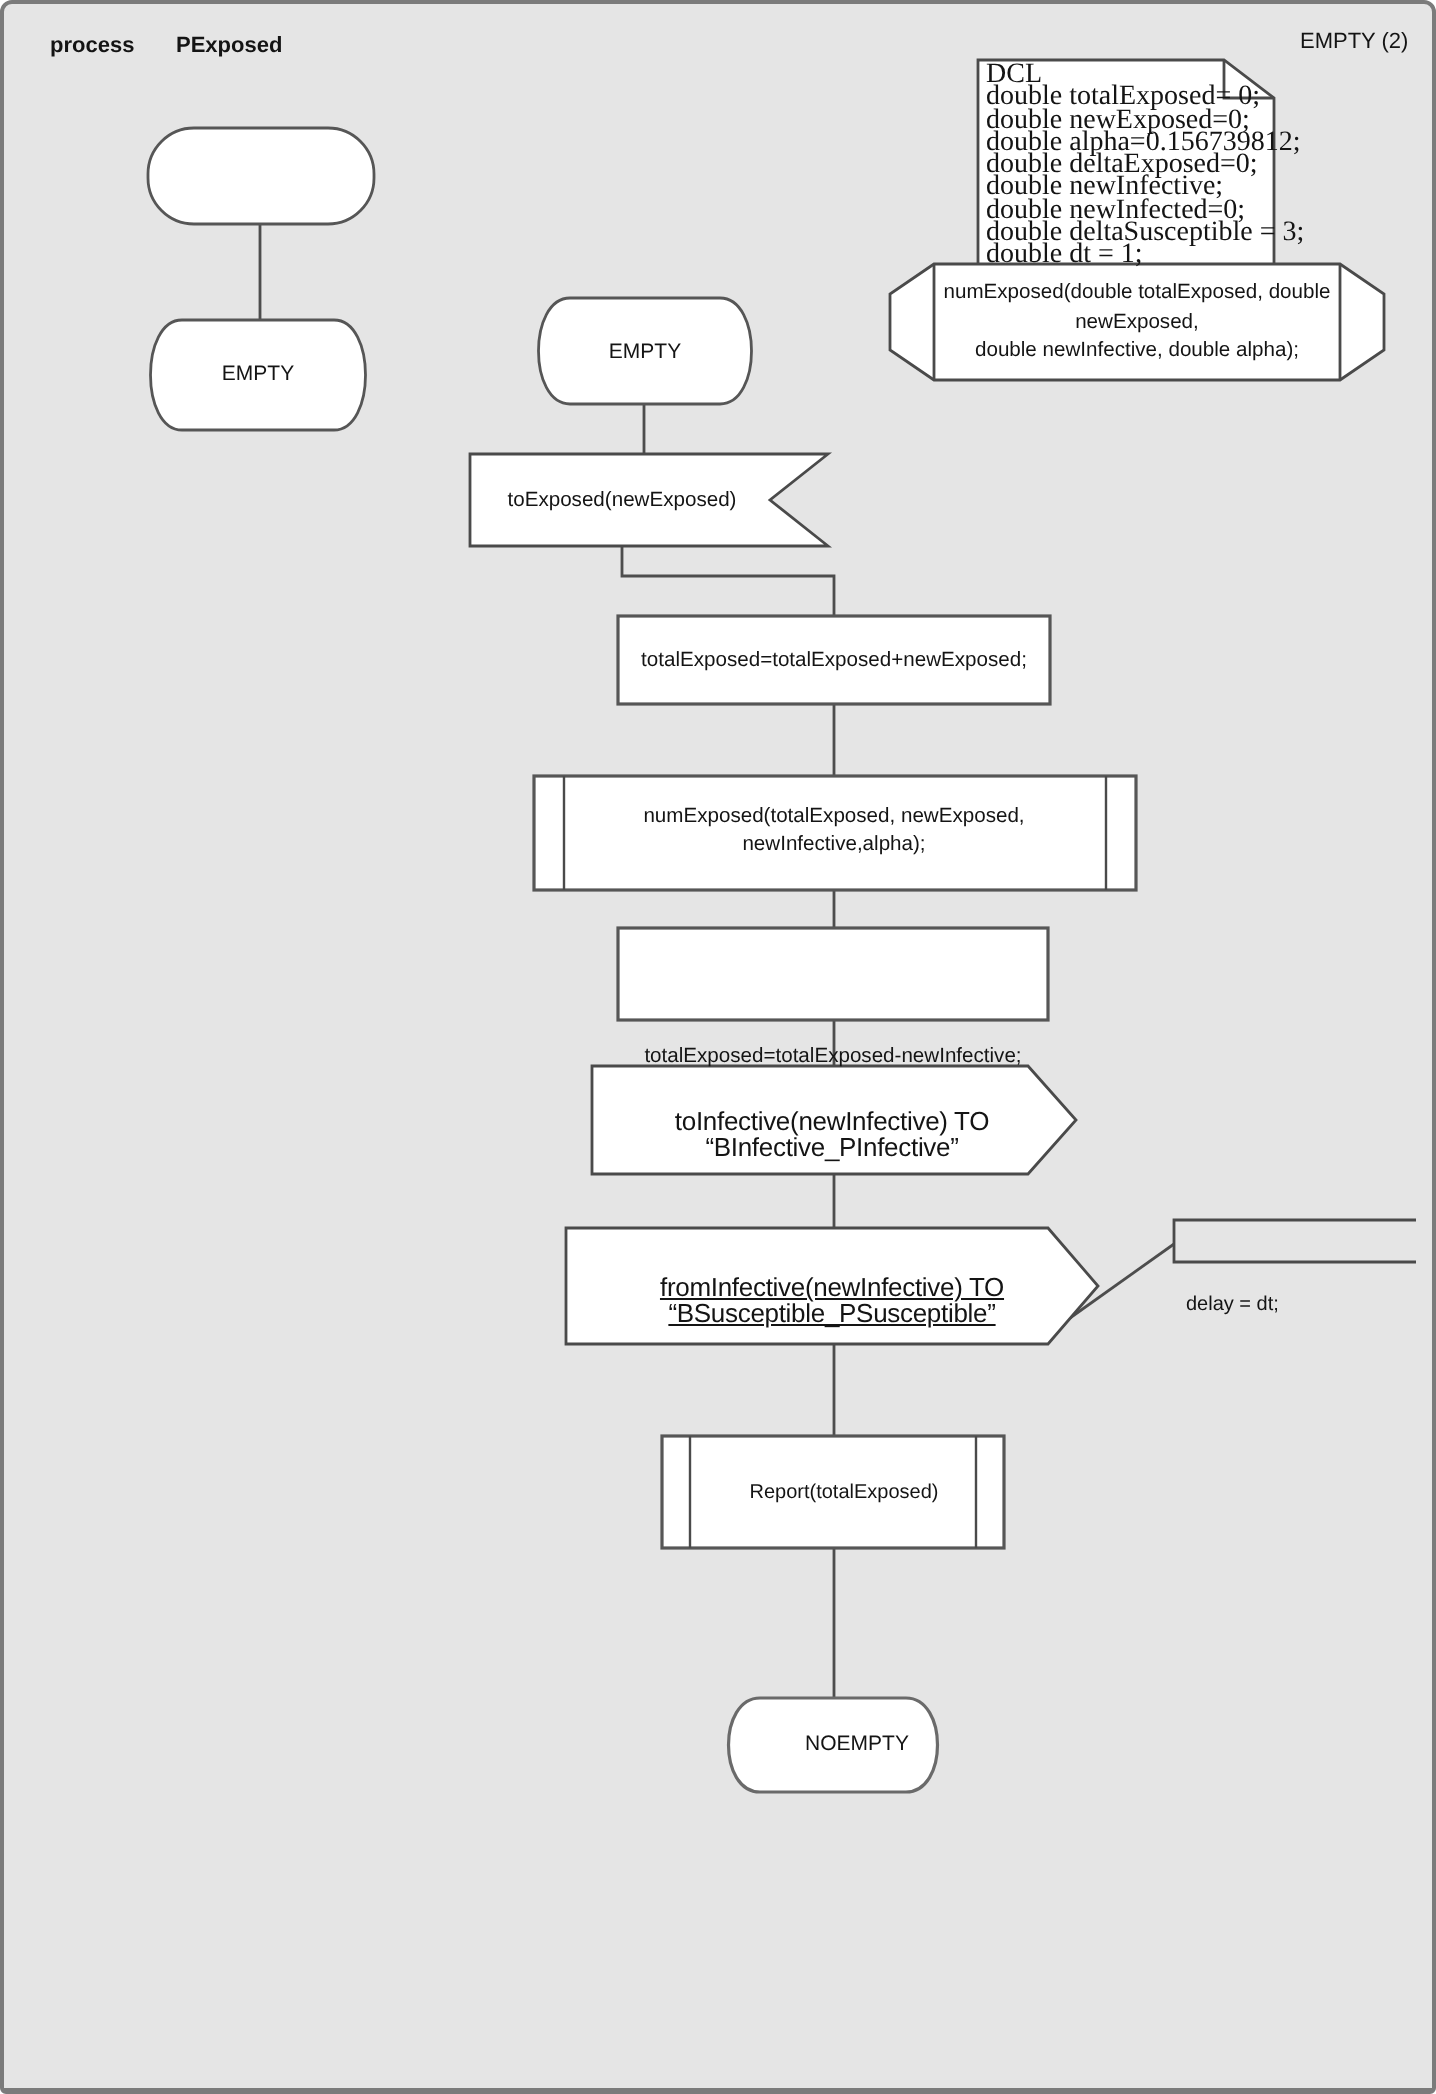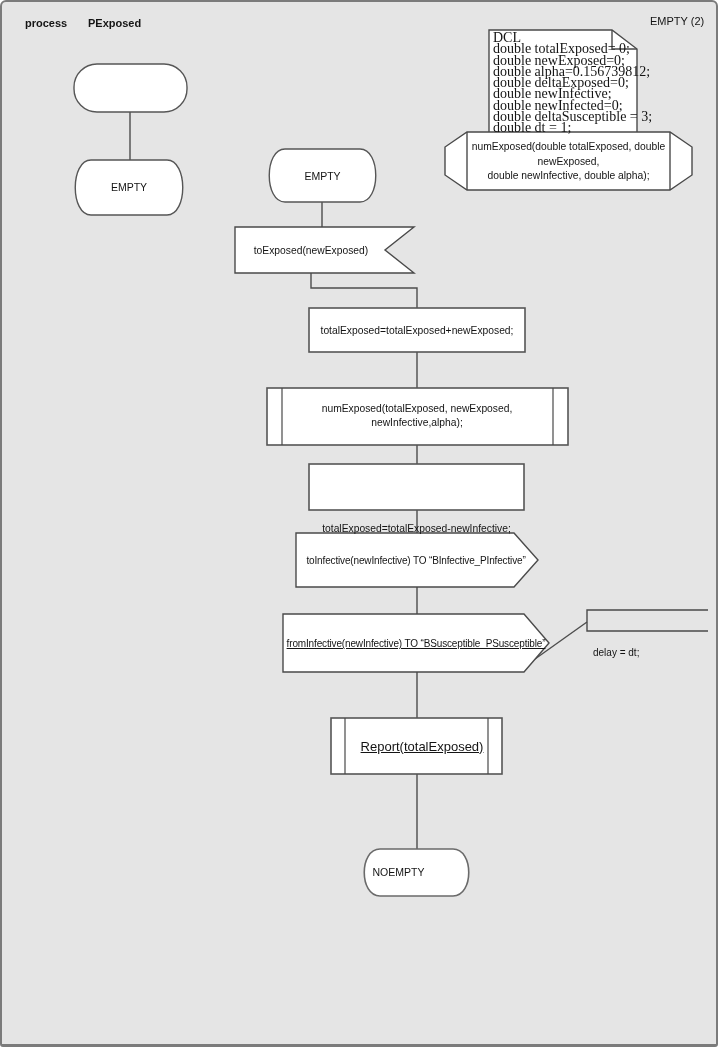--- a/index.html
+++ b/index.html
@@ -16,21 +16,21 @@
     overflow:hidden;
   }
   .layer{position:absolute;left:0;top:0;}
   .lbl{position:absolute;white-space:nowrap;font-size:10.5px;line-height:13px;color:#141414;}
   .center{text-align:center;white-space:normal;}
   .hdr-kw{font-weight:bold;font-size:11px;}
   .hdr-name{font-size:11px;font-weight:bold;}
   .pagelbl{font-size:11px;}
   .dcl{font-size:14px;line-height:11.3px;font-family:Liberation Serif, serif;}
   .sig{font-size:10.3px;line-height:14.5px;text-align:center;white-space:normal;}
-  .small{font-size:10px;letter-spacing:-0.15px;}
+  .small{font-size:13px;letter-spacing:-0.15px;}
   .comment-txt{font-size:10px;}
 </style>
 </head>
 <body>
 
 <div class="page">
 
   <svg class="layer" width="718" height="1047" viewBox="0 0 718 1047" fill="none" stroke="#4a4a4a" stroke-width="1.4">
 
     <path stroke="#4d4d4d" d="M128,110 V158 M320,200 V225 M309,271 V286 H415 V306 M415,350 V386 M415,443 V462 M415,508 V531 M415,585 V612 M415,670 V716 M415,772 V847"></path>
@@ -112,17 +112,17 @@
   </div>
 
   <div class="lbl center" style="left:307px;top:479px;width:215px;font-size:10.3px;margin-top:41px;">totalExposed=totalExposed-newInfective;</div>
 
   <div class="lbl center small" style="left:292px;top:552px;width:244px;">toInfective(newInfective) TO “BInfective_PInfective”</div>
 
   <div class="lbl center small" style="left:280px;top:635px;width:268px;text-decoration:underline;">fromInfective(newInfective) TO “BSusceptible_PSusceptible”</div>
 
   <div class="lbl comment-txt" style="left:591px;top:612px;margin-top:32px;">delay = dt;</div>
 
-  <div class="lbl center" style="left:344px;top:738px;width:152px;font-size:13px;text-decoration:underline;">Report(totalExposed)</div>
+  <div class="lbl center" style="left:344px;top:738px;width:152px;font-size:10px;">Report(totalExposed)</div>
 
-  <div class="lbl center" style="left:340px;top:864px;width:113px;text-align:center;">NOEMPTY</div>
+  <div class="lbl center" style="left:370px;top:864px;width:113px;text-align:center;">NOEMPTY</div>
 
 </div>
 
 </body></html>

